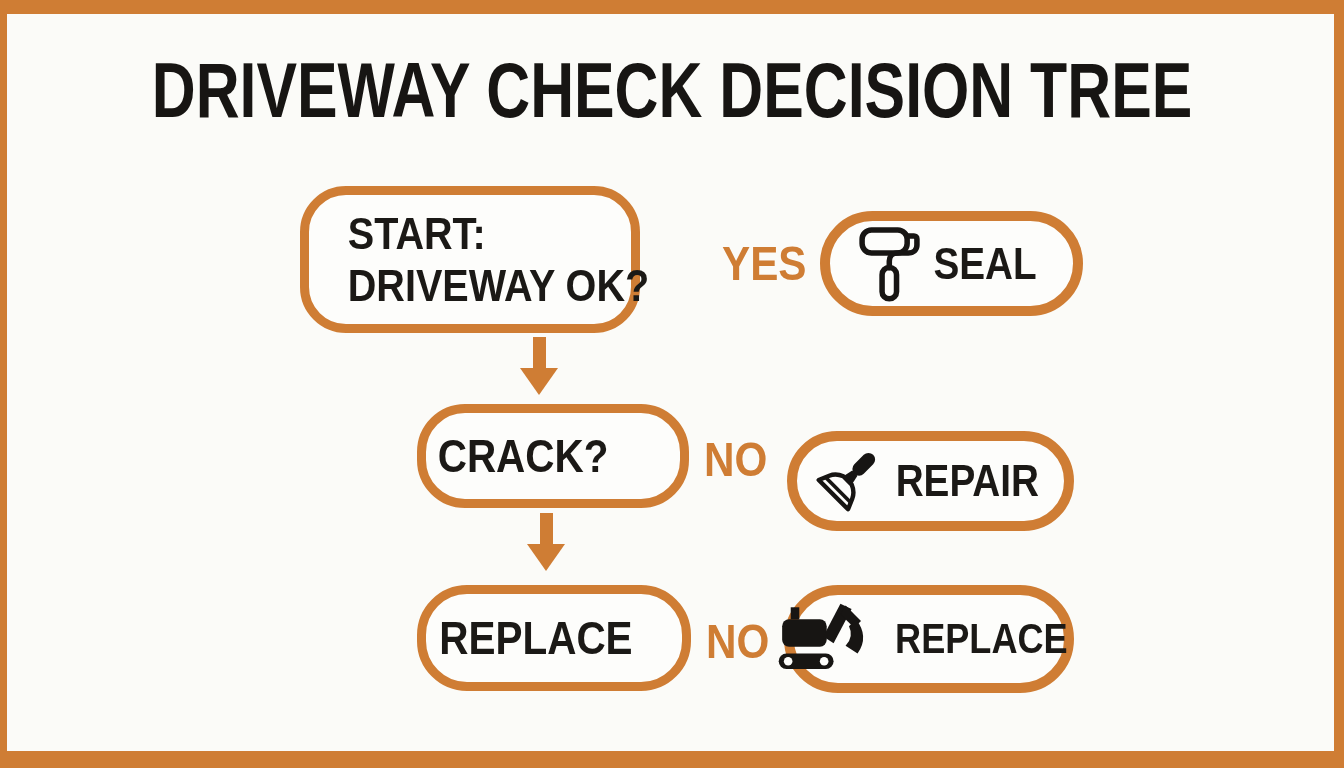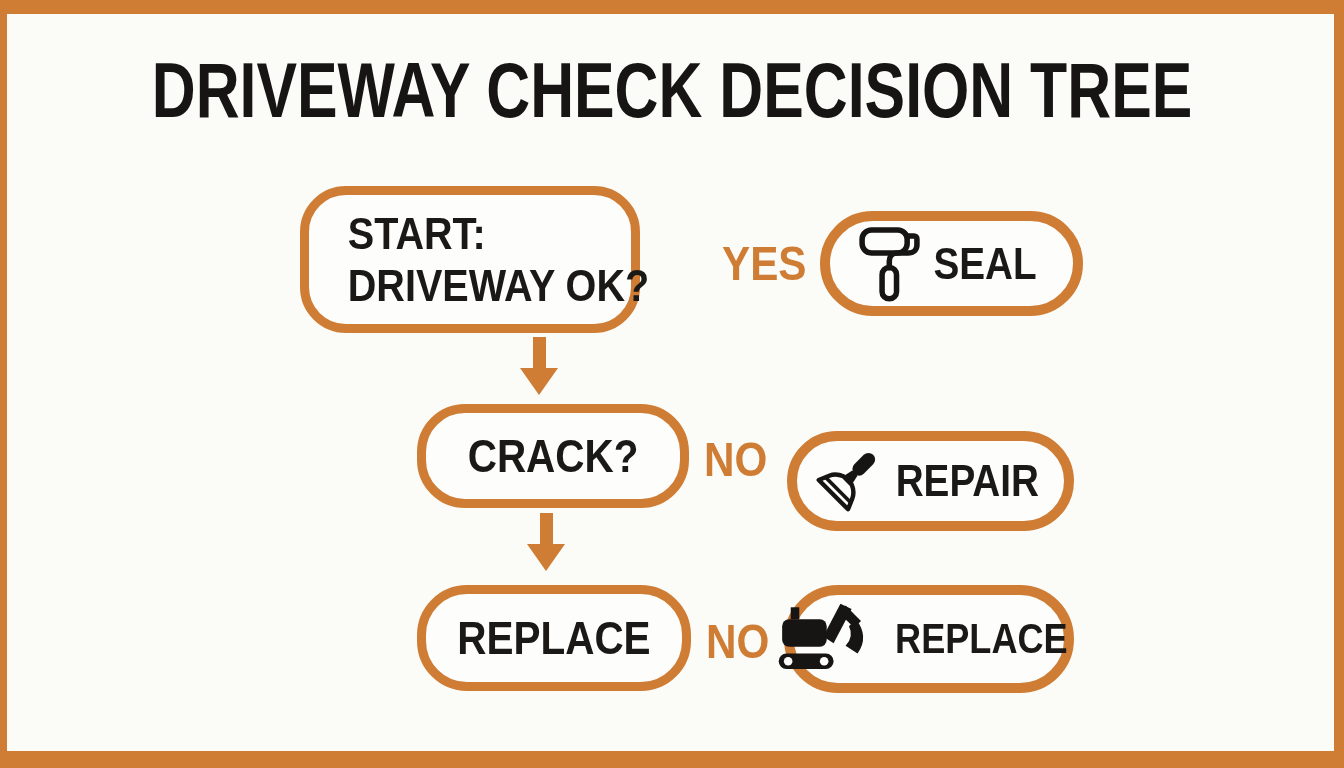--- a/index.html
+++ b/index.html
@@ -44,21 +44,21 @@
     color: #1B1916;
     white-space: nowrap;
   }
   .start-box { left: 300px; top: 186px; width: 340px; height: 147px; border-radius: 46px; }
   .start-text {
     padding-left: 44px;
     font-size: 45px; line-height: 1.15;
     transform: scaleX(0.88);
     transform-origin: left center;
   }
-  .decision-box { justify-content: center; }
+  .decision-box { }
   .crack-box   { left: 417px; top: 404px; width: 272px; height: 104px; border-radius: 48px; }
   .replace-box { left: 417px; top: 585px; width: 274px; height: 106px; border-radius: 50px; }
   .decision-label {
     font-size: 46px;
     transform: scaleX(0.88);
     transform-origin: center center;
   }
   .action-box {
     border-width: 10px;
     justify-content: center;

